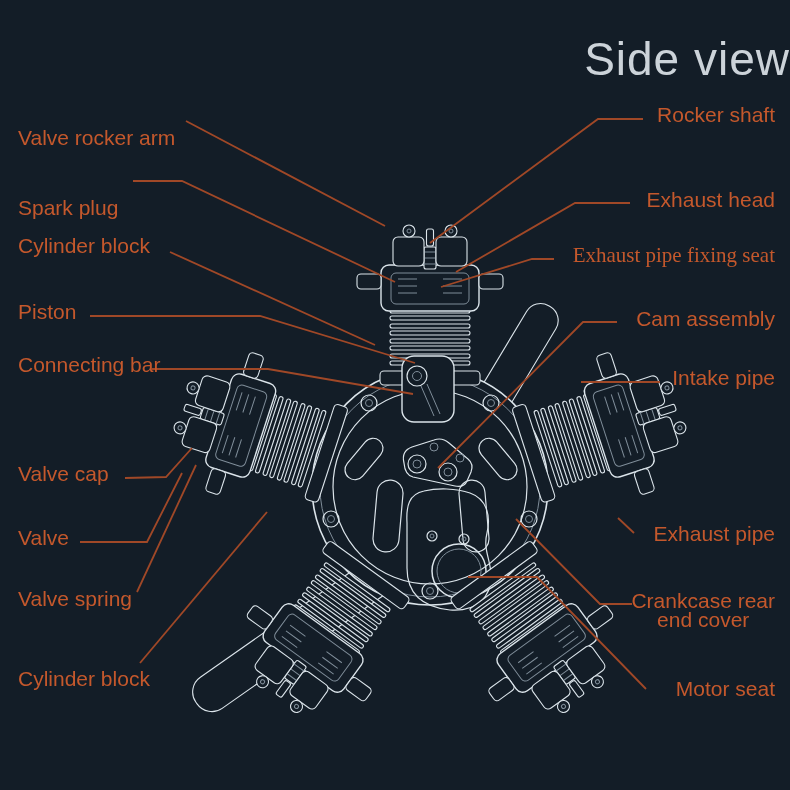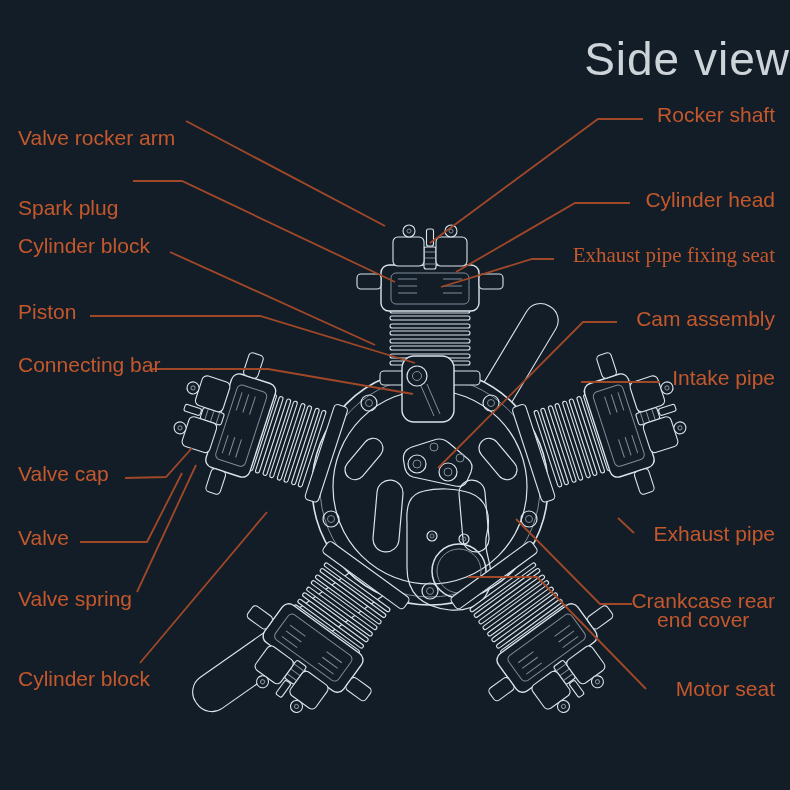--- a/index.html
+++ b/index.html
@@ -168,21 +168,21 @@
       <div class="label left" style="top: 104px; margin-top: 24px;">Valve rocker arm</div>
       <div class="label left" style="top: 167px; margin-top: 31px;">Spark plug</div>
       <div class="label left" style="top: 236px;">Cylinder block</div>
       <div class="label left" style="top: 302px;">Piston</div>
       <div class="label left" style="top: 355px;">Connecting bar</div>
       <div class="label left" style="top: 464px;">Valve cap</div>
       <div class="label left" style="top: 528px;">Valve</div>
       <div class="label left" style="top: 589px;">Valve spring</div>
       <div class="label left" style="top: 669px;">Cylinder block</div>
       <div class="label right" style="top: 105px;">Rocker shaft</div>
-      <div class="label right" style="top: 190px;">Cylinder head</div>
+      <div class="label right" style="top: 190px;">Exhaust head</div>
       <div class="label right" style="top: 246px; font-family: Liberation Serif, serif;">Exhaust pipe fixing seat</div>
       <div class="label right" style="top: 309px;">Cam assembly</div>
       <div class="label right" style="top: 368px;">Intake pipe</div>
       <div class="label right" style="top: 524px;">Exhaust pipe</div>
       <div class="label right" style="top: 591px;">Crankcase rear
 end cover</div>
       <div class="label right" style="top: 679px;">Motor seat</div>
     </div>
 
 </div>

